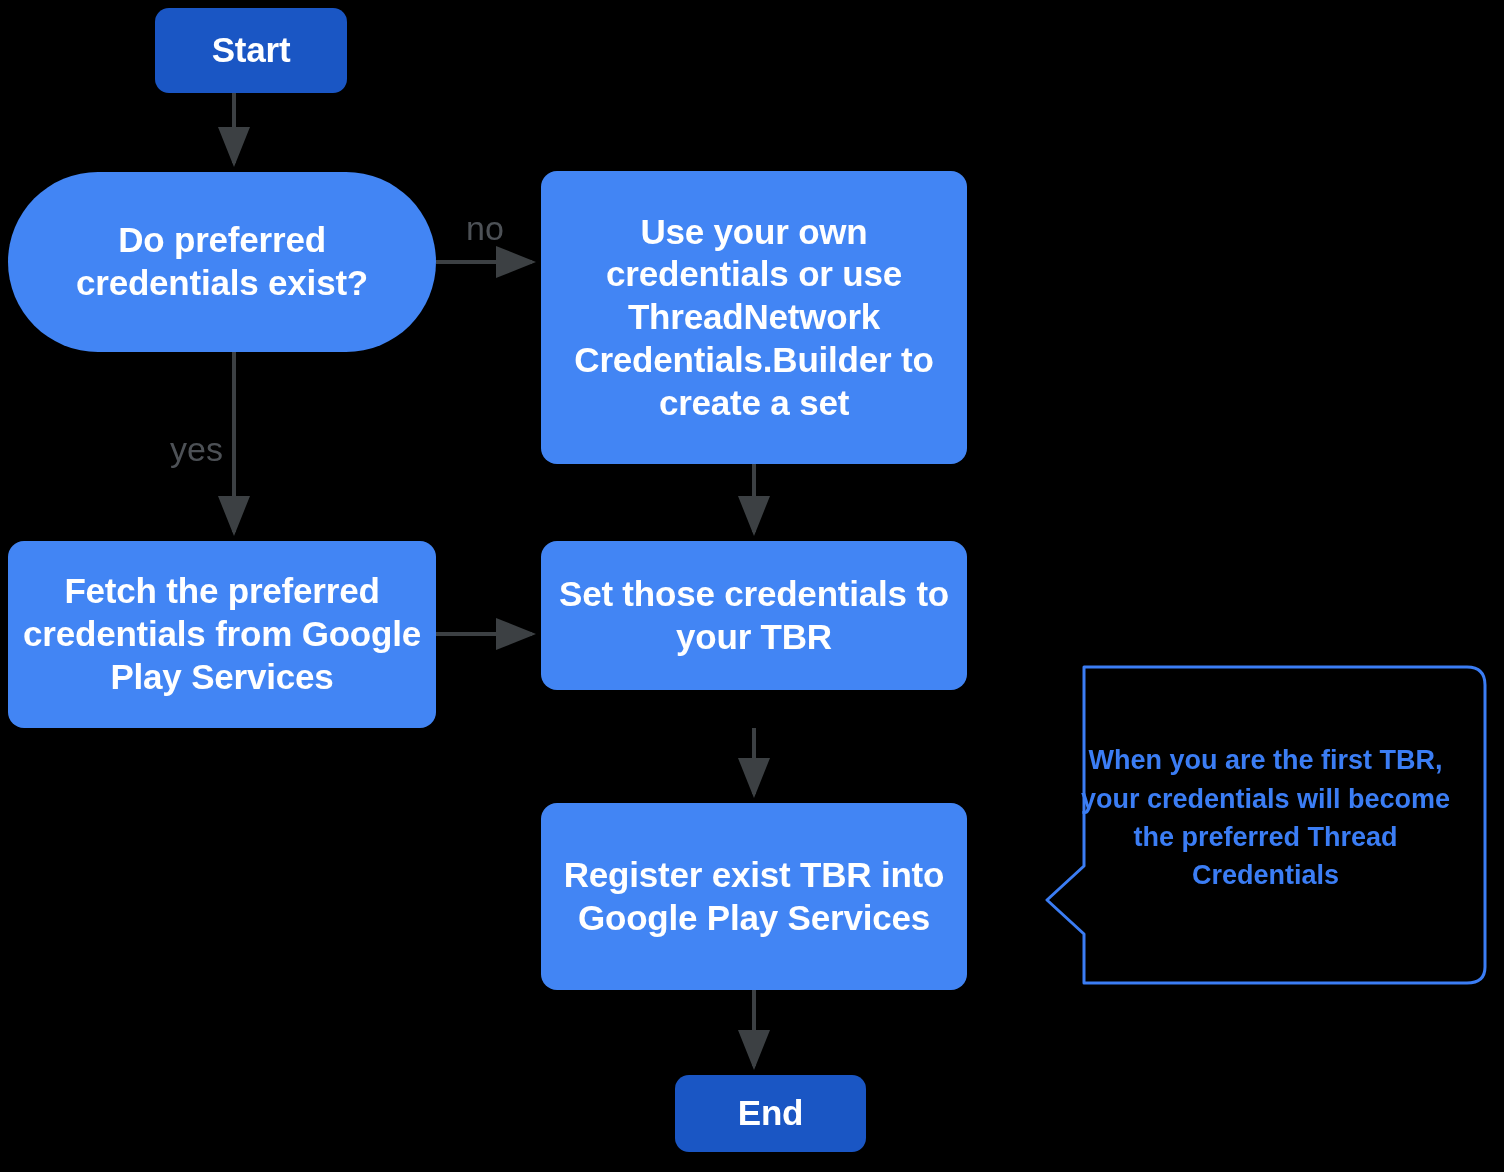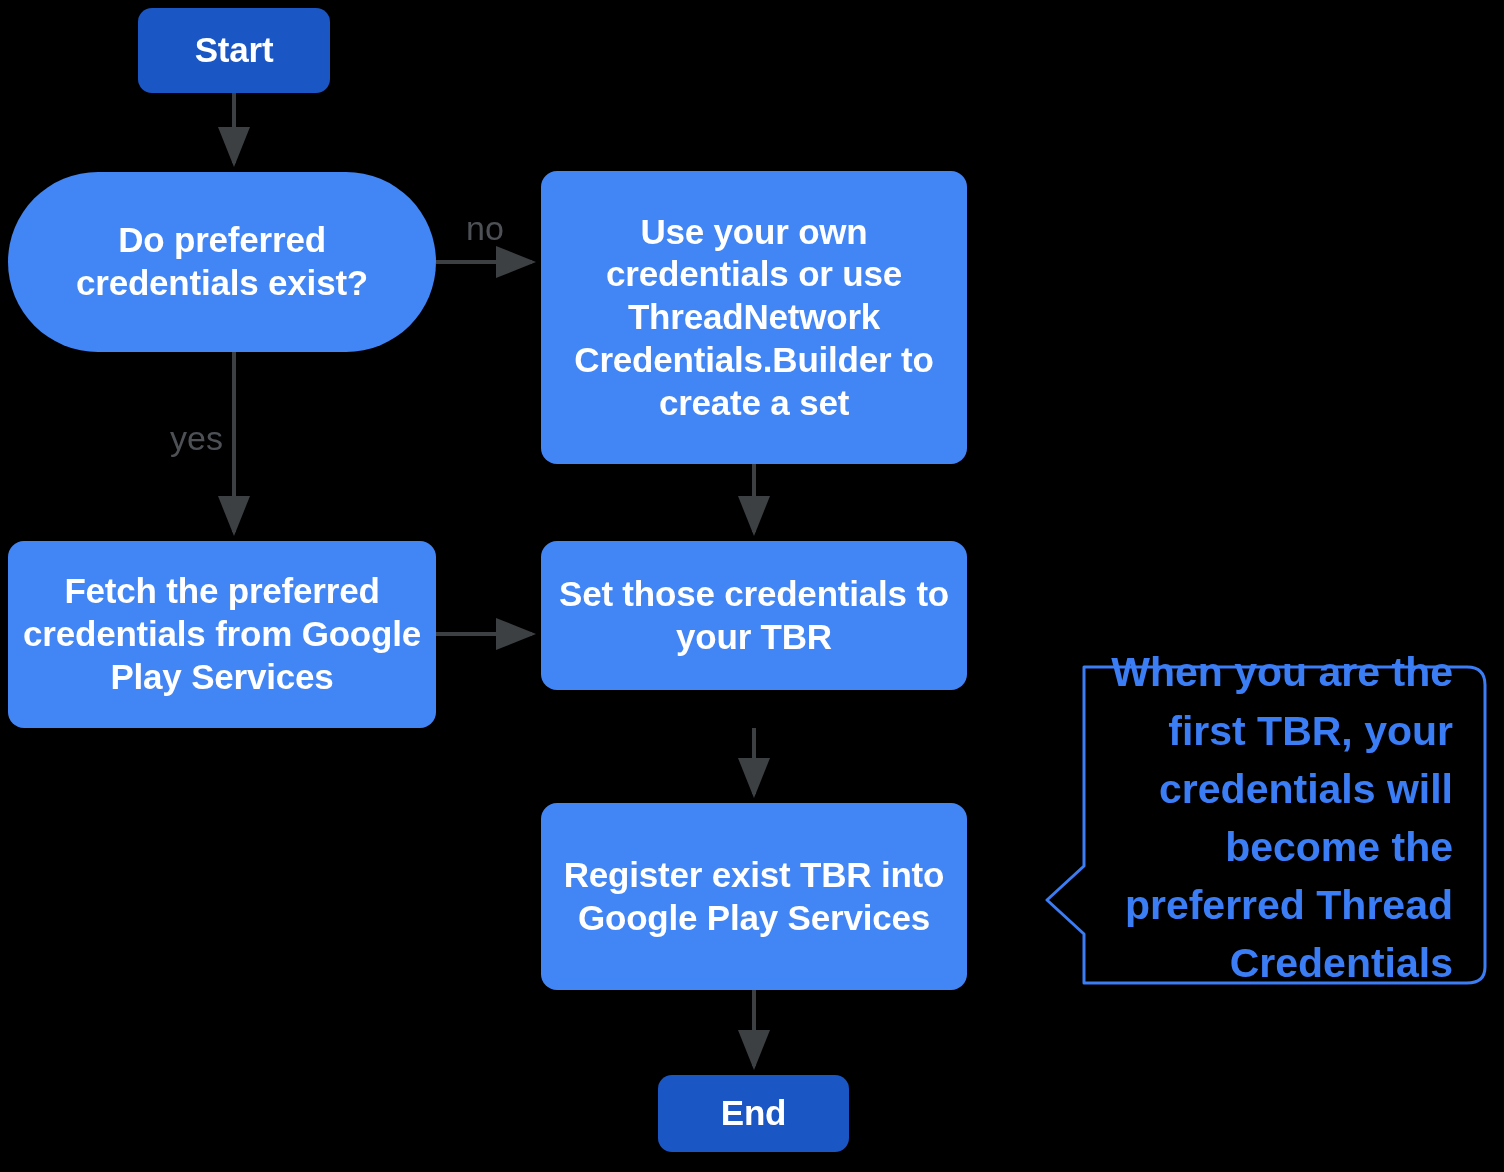--- a/index.html
+++ b/index.html
@@ -24,41 +24,42 @@
     box-sizing: border-box;
     color: #ffffff;
     font-weight: bold;
     line-height: 1.22;
     letter-spacing: -0.2px;
   }
   .node-terminal {
     background: #1A56C4;
     border-radius: 14px;
     font-size: 35px;
+    margin-left: 17px;
   }
   .node-process {
     background: #4285F4;
     border-radius: 16px;
     font-size: 35px;
     padding: 6px 14px;
   }
   .node-decision {
     background: #4285F4;
     border-radius: 999px;
     font-size: 35px;
     padding: 6px 26px;
   }
   .callout {
     position: absolute;
     box-sizing: border-box;
     color: #3B7DF4;
     font-weight: bold;
-    font-size: 41px;
+    font-size: 27px;
     line-height: 1.42;
-    text-align: right;
+    text-align: center;
     display: flex;
     align-items: center;
     justify-content: center;
     padding: 10px 34px;
   }
   .callout-svg {
     position: absolute;
     left: 0;
     top: 0;
     pointer-events: none;
@@ -133,21 +134,21 @@
 
   <div class="node node-process" style="left:541px; top:803px; width:426px; height:187px;">
     <span>Register exist TBR into Google Play Services</span>
   </div>
 
   <div class="node node-terminal" style="left:658px; top:1075px; width:191px; height:77px;">
     <span>End</span>
   </div>
 
   <div class="edge-label" style="left:466px; top:209px;">no</div>
-  <div class="edge-label" style="left:170px; top:419px;">yes</div>
+  <div class="edge-label" style="left:170px; top:430px;">yes</div>
 
   <div class="callout" style="left:1044px; top:651px; width:443px; height:334px;">
     <svg class="callout-svg" width="443" height="334" viewBox="0 0 443 334">
       <path d="M 40 16
                L 423 16
                Q 441 16 441 34
                L 441 316
                Q 441 332 423 332
                L 40 332
                L 40 283

